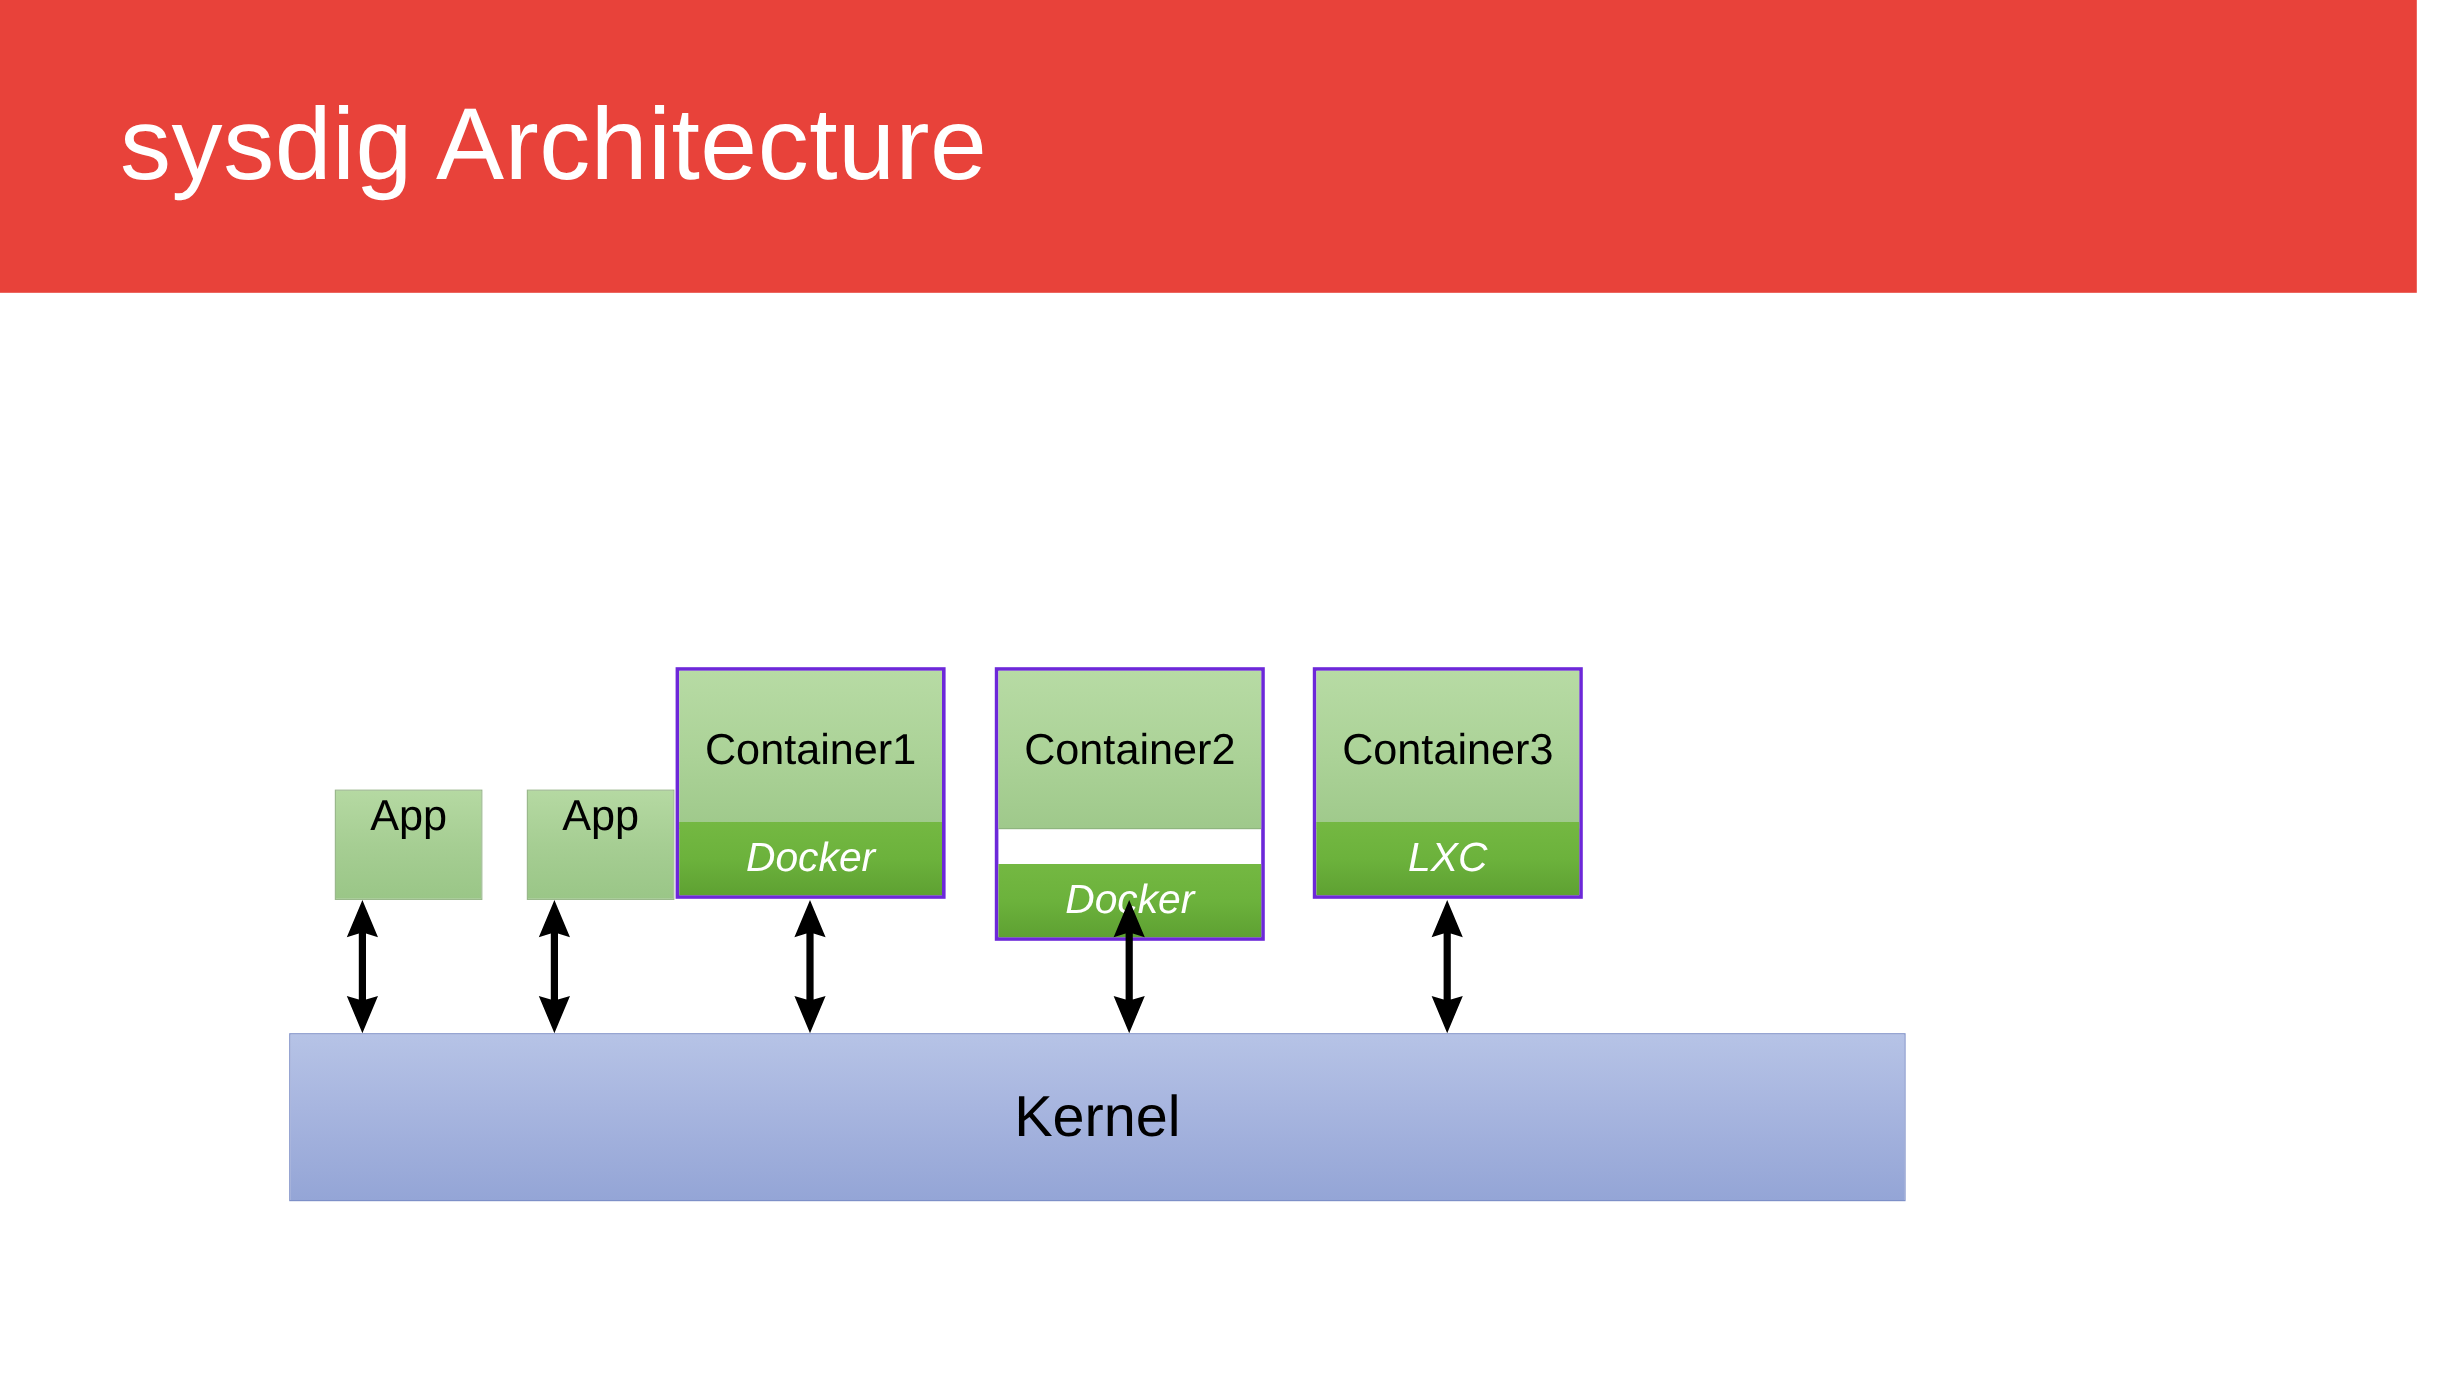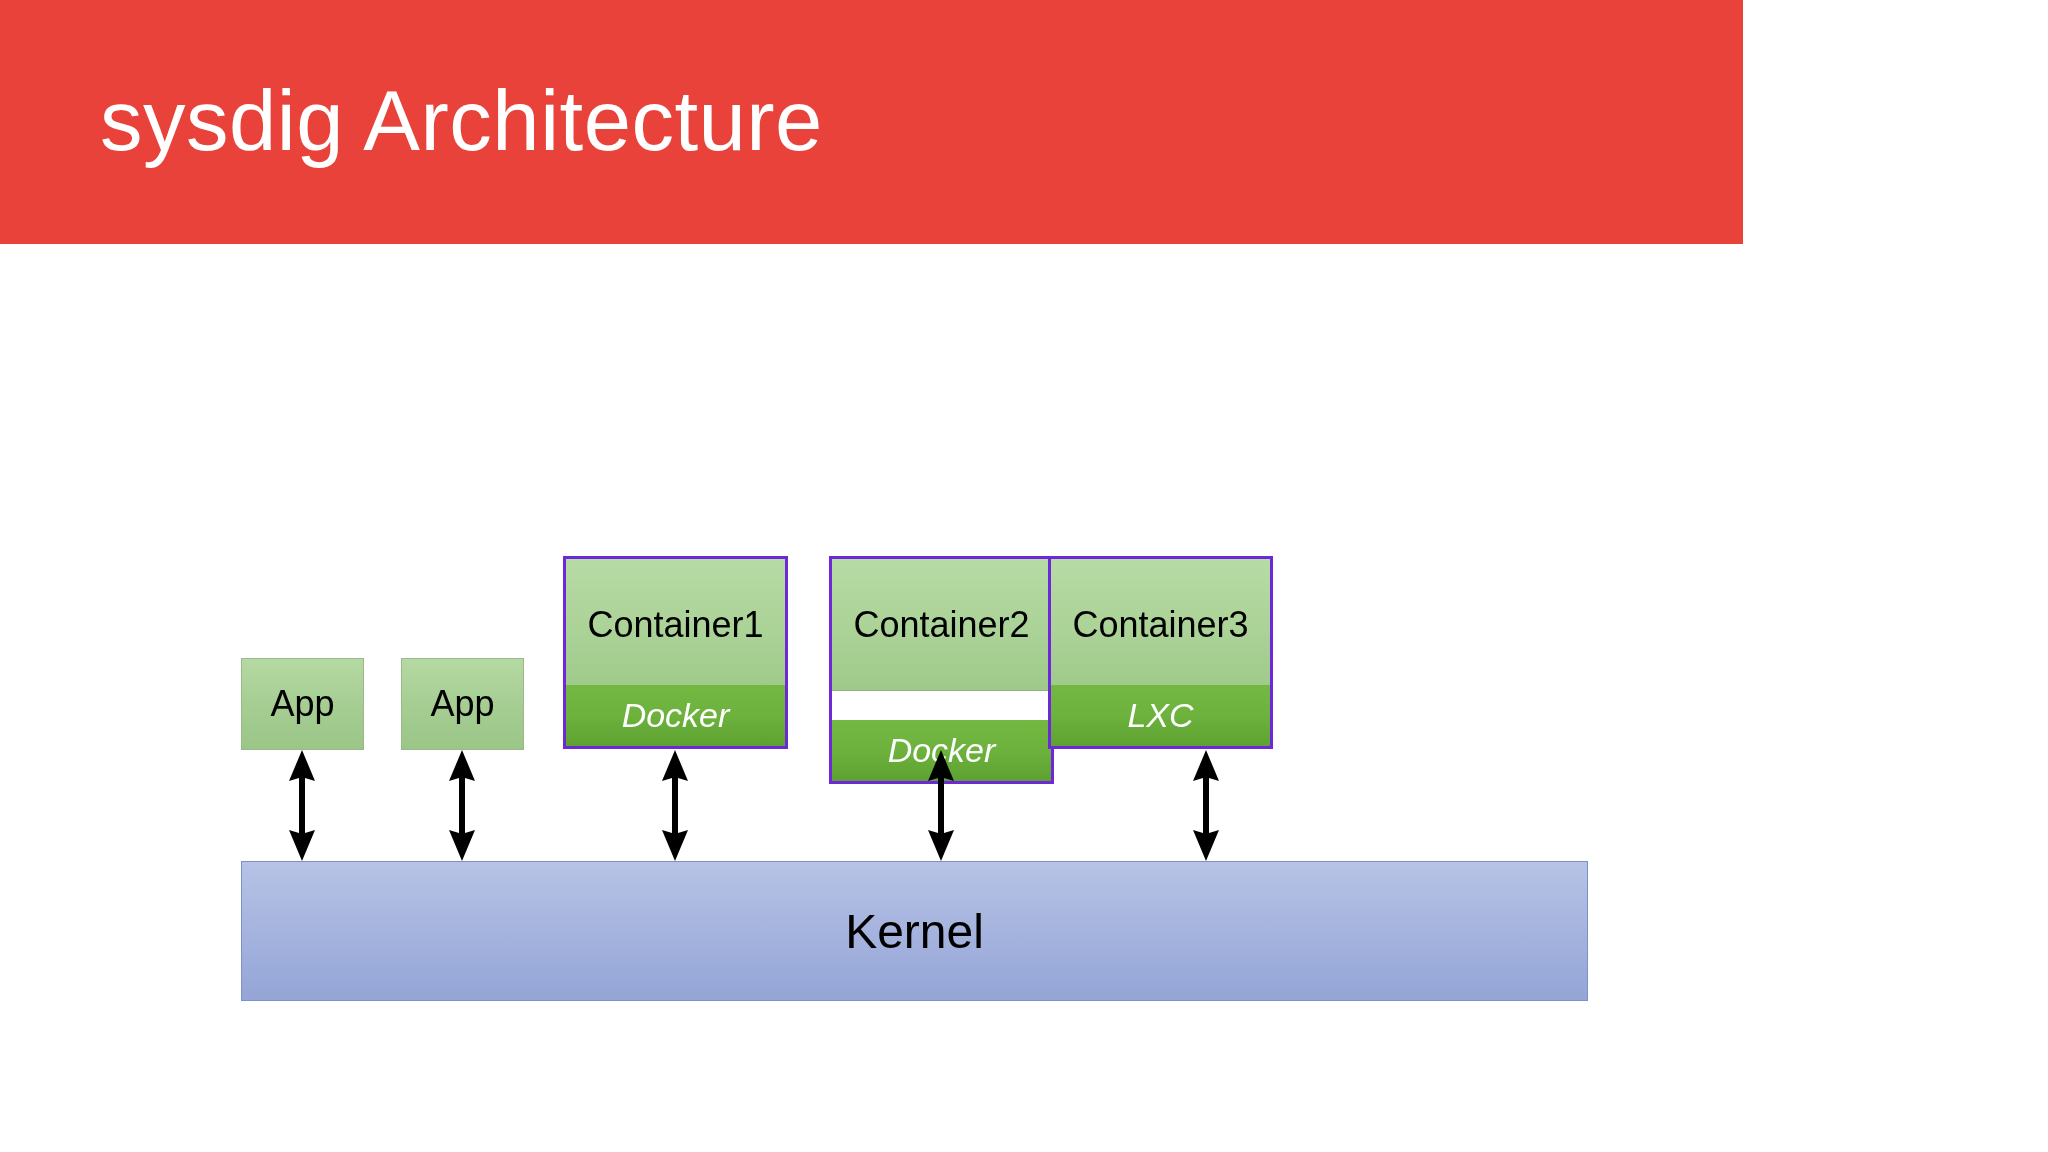--- a/index.html
+++ b/index.html
@@ -14,21 +14,21 @@
     overflow: hidden;
     font-family: "Liberation Sans", sans-serif;
     background: #ffffff;
   }
 
   
   #title-banner {
     position: absolute;
     left: 0;
     top: 0;
-    width: 1743px;
+    width: 2014px;
     height: 244px;
     background: #e8423a;
   }
   #title-text {
     position: absolute;
     left: 100px;
     top: 78px;
     font-size: 85px;
     font-weight: 400;
     color: #ffffff;
@@ -44,22 +44,23 @@
     top: 244px;
     width: 2048px;
     height: 908px;
   }
 
   
   .box {
     position: absolute;
     box-sizing: border-box;
     display: flex;
-    align-items: center;
+    align-items: flex-start;
     justify-content: center;
+    margin-left: 38px;
   }
 
   .app-box {
     background: linear-gradient(180deg, #b5d9a2 0%, #a6ce93 50%, #9ac687 100%);
     border: 1px solid #9ab88c;
     color: #000000;
     font-size: 36px;
   }
 
   .container-box {
@@ -145,21 +146,21 @@
 
   <div class="container-box" style="left:829px; top:312px; width:225px; height:228px;">
     <div class="container-top">
       <span>Container2</span>
     </div>
     <div class="container-bottom">
       <span>Docker</span>
     </div>
   </div>
 
-  <div class="container-box" style="left:1048px; top:312px; width:225px; height:193px;">
+  <div class="container-box" style="left:1094px; top:312px; width:225px; height:193px;">
     <div class="container-top">
       <span>Container3</span>
     </div>
     <div class="container-bottom">
       <span>LXC</span>
     </div>
   </div>
 
   <svg class="arrow-svg" style="left:282px; top:504px;" width="40" height="115" viewBox="0 0 40 115">
     <path d="M20 2 L33 33 L23 30 L23 85 L33 82 L20 113 L7 82 L17 85 L17 30 L7 33 Z" fill="#000000"></path>

